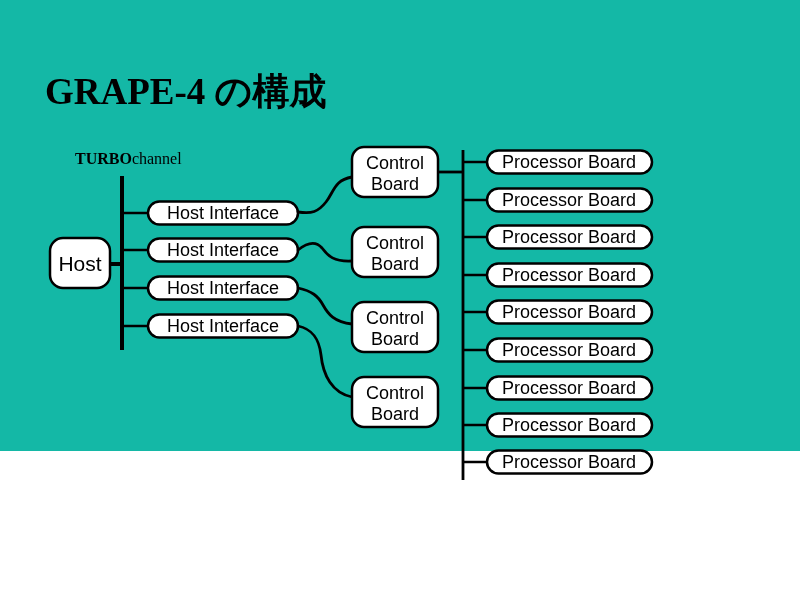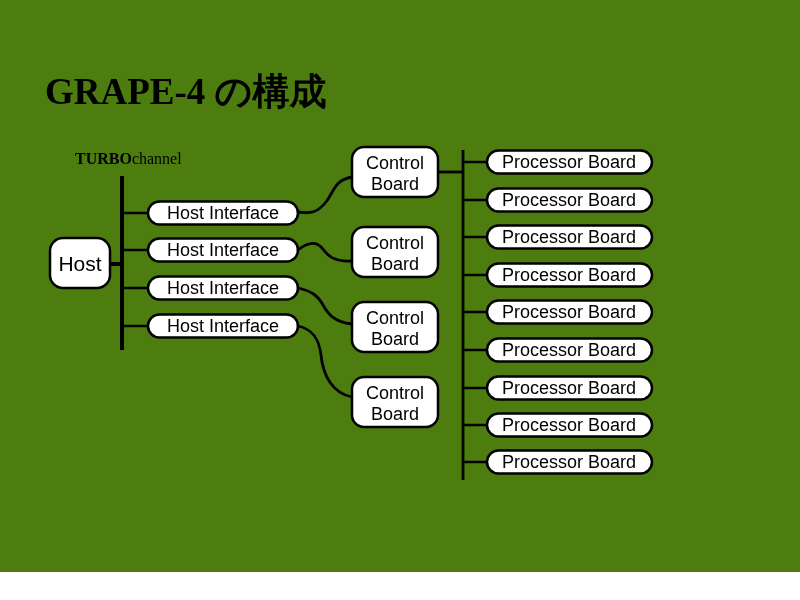--- a/index.html
+++ b/index.html
@@ -6,22 +6,22 @@
     margin: 0;
     padding: 0;
     background: #ffffff;
     width: 800px;
     height: 600px;
     overflow: hidden;
   }
   .slide {
     position: relative;
     width: 800px;
-    height: 572px;
-    background: #4d7c0f;
+    height: 451px;
+    background: #14b8a6;
   }
   svg {
     display: block;
   }
   .title-text {
     font-family: "Liberation Serif", "DejaVu Serif", serif;
     font-weight: bold;
     font-size: 37px;
     fill: #000000;
   }

